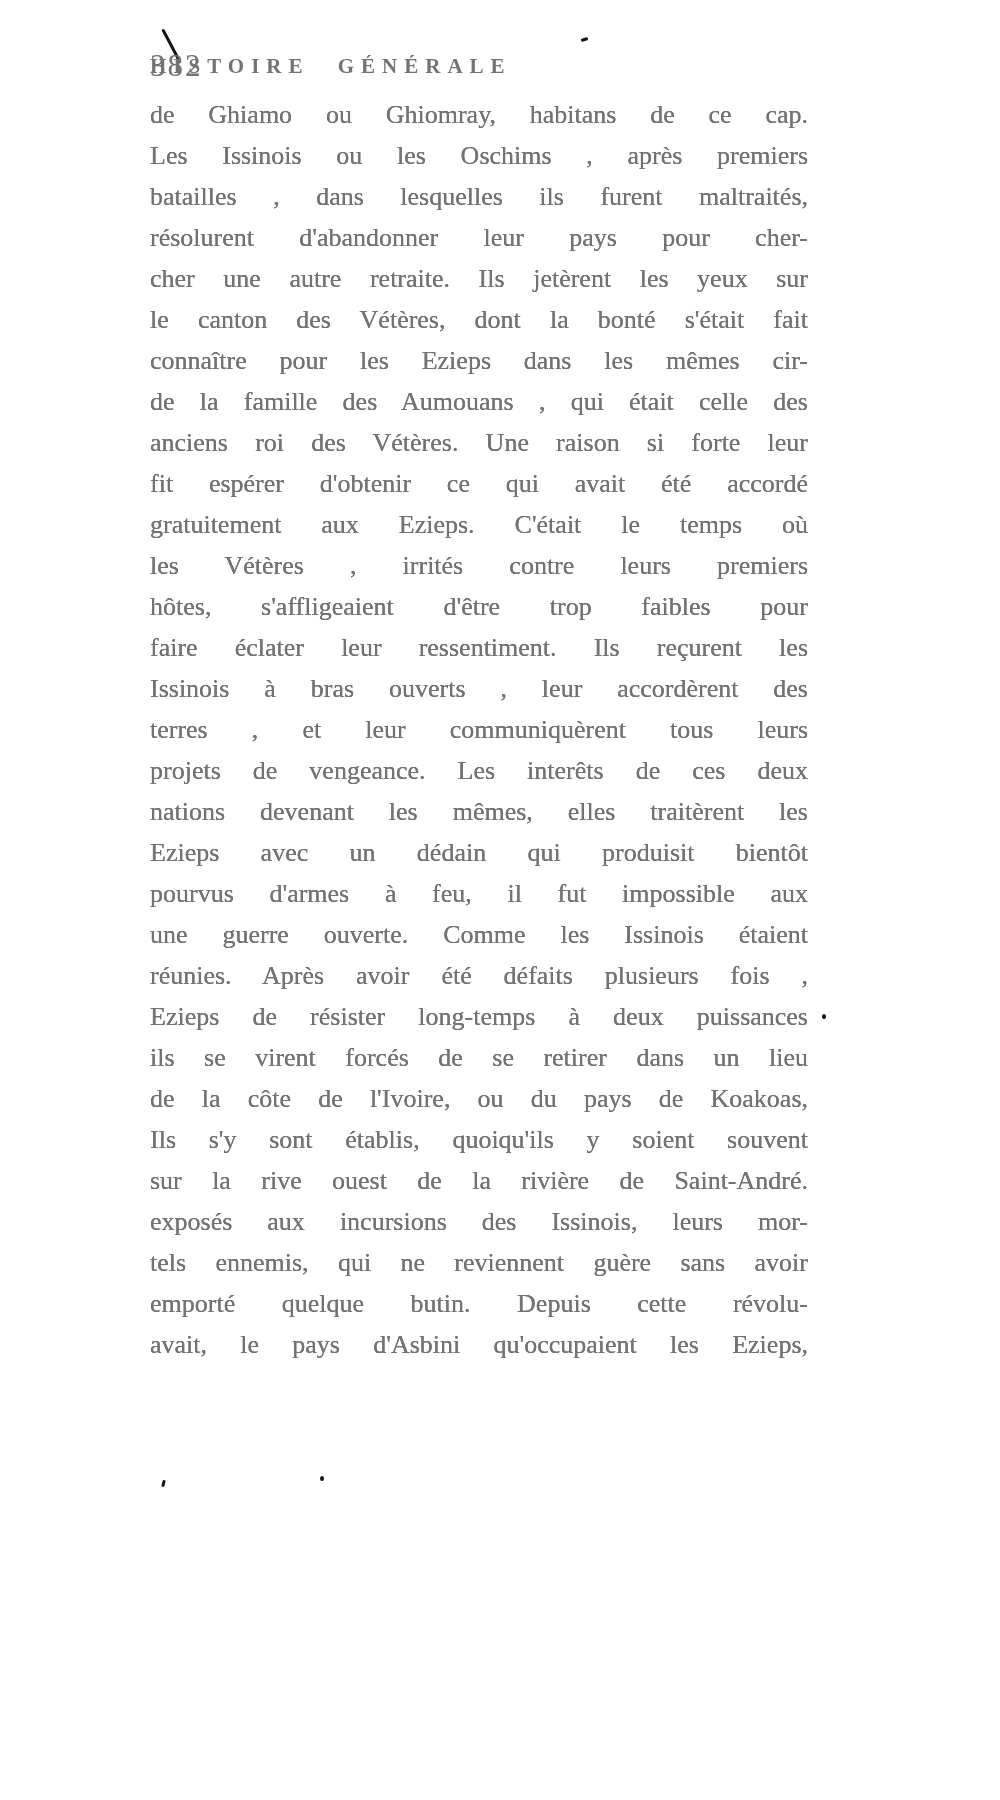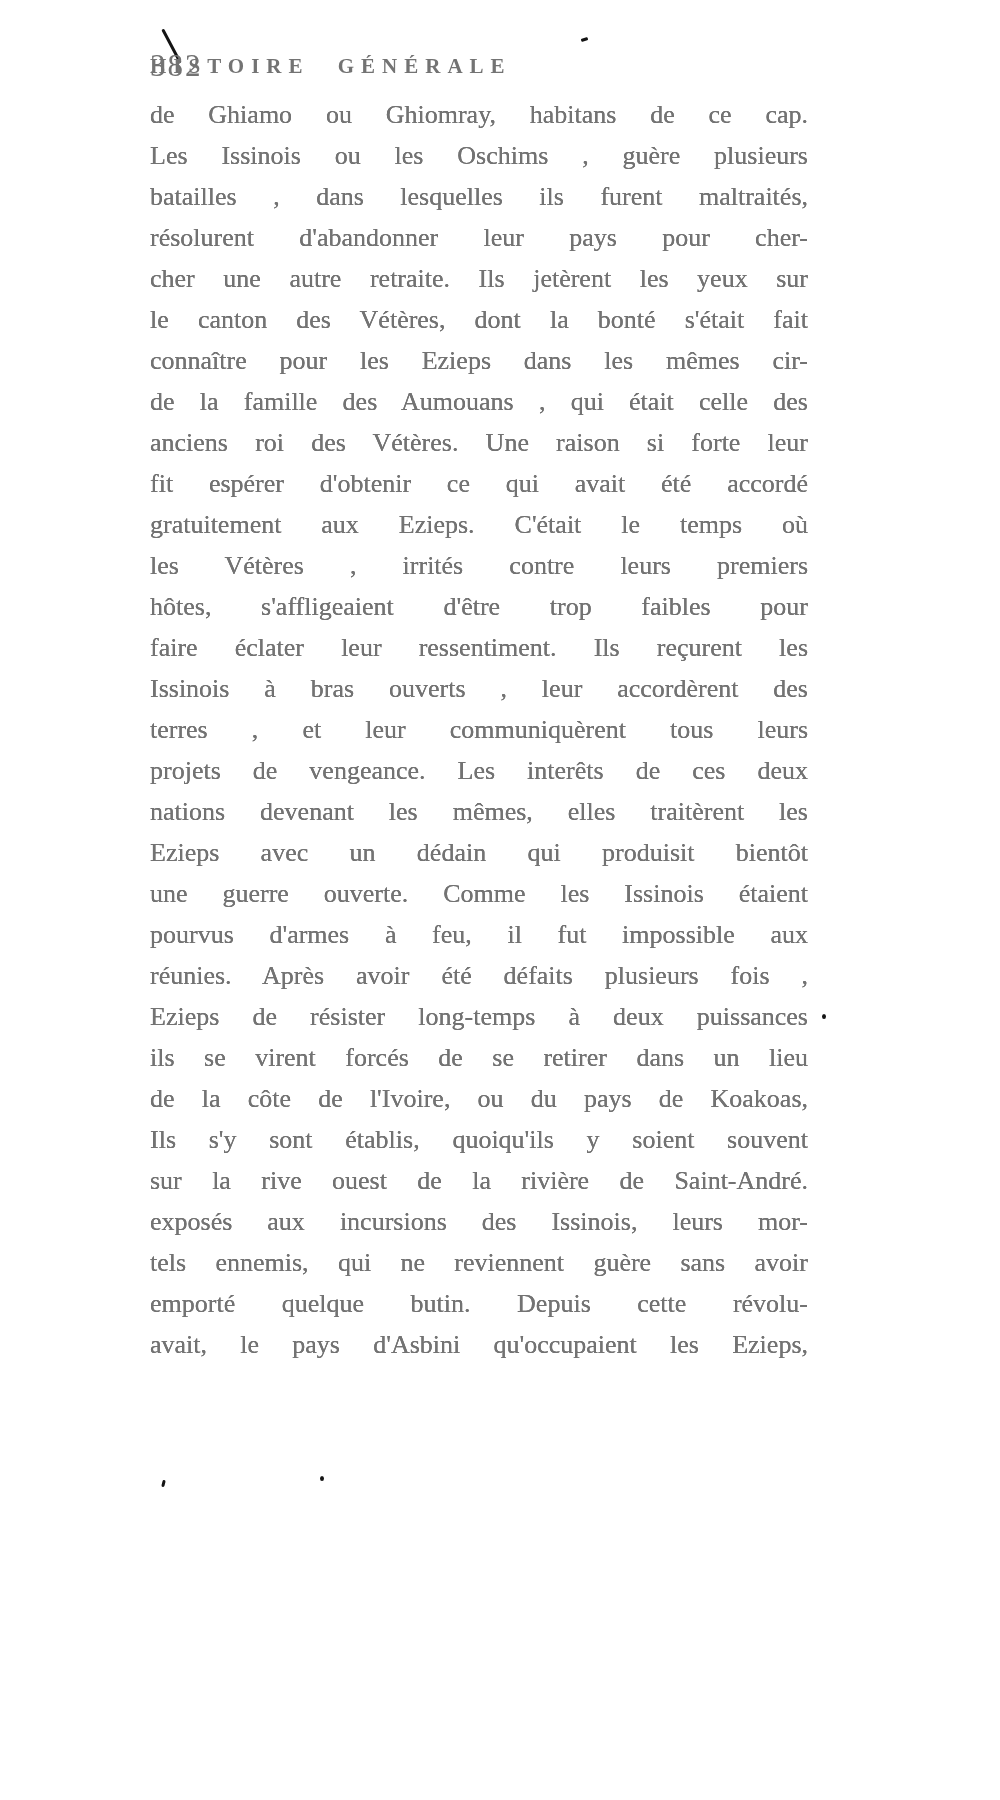--- a/index.html
+++ b/index.html
@@ -83,40 +83,40 @@
   <div class="artifact slash"></div>
   <div class="artifact tick"></div>
 
   <header class="header">
     <span class="pagenum">382</span>
     <span class="title">HISTOIRE GÉNÉRALE</span>
   </header>
 
   <main class="body">
       <div class="text-line">de Ghiamo ou Ghiomray, habitans de ce cap.</div>
-      <div class="text-line">Les Issinois ou les Oschims , guère plusieurs</div>
+      <div class="text-line">Les Issinois ou les Oschims , après premiers</div>
       <div class="text-line">batailles , dans lesquelles ils furent maltraités,</div>
       <div class="text-line">résolurent d'abandonner leur pays pour cher-</div>
       <div class="text-line">cher une autre retraite. Ils jetèrent les yeux sur</div>
       <div class="text-line">le canton des Vétères, dont la bonté s'était fait</div>
       <div class="text-line">connaître pour les Ezieps dans les mêmes cir-</div>
       <div class="text-line">de la famille des Aumouans , qui était celle des</div>
       <div class="text-line">anciens roi des Vétères. Une raison si forte leur</div>
       <div class="text-line">fit espérer d'obtenir ce qui avait été accordé</div>
       <div class="text-line">gratuitement aux Ezieps. C'était le temps où</div>
       <div class="text-line">les Vétères , irrités contre leurs premiers</div>
       <div class="text-line">hôtes, s'affligeaient d'être trop faibles pour</div>
       <div class="text-line">faire éclater leur ressentiment. Ils reçurent les</div>
       <div class="text-line">Issinois à bras ouverts , leur accordèrent des</div>
       <div class="text-line">terres , et leur communiquèrent tous leurs</div>
       <div class="text-line">projets de vengeance. Les interêts de ces deux</div>
       <div class="text-line">nations devenant les mêmes, elles traitèrent les</div>
       <div class="text-line">Ezieps avec un dédain qui produisit bientôt</div>
+      <div class="text-line">pourvus d'armes à feu, il fut impossible aux</div>
       <div class="text-line">une guerre ouverte. Comme les Issinois étaient</div>
-      <div class="text-line">pourvus d'armes à feu, il fut impossible aux</div>
       <div class="text-line">réunies. Après avoir été défaits plusieurs fois ,</div>
       <div class="text-line">Ezieps de résister long-temps à deux puissances</div>
       <div class="text-line">ils se virent forcés de se retirer dans un lieu</div>
       <div class="text-line">de la côte de l'Ivoire, ou du pays de Koakoas,</div>
       <div class="text-line">Ils s'y sont établis, quoiqu'ils y soient souvent</div>
       <div class="text-line">sur la rive ouest de la rivière de Saint-André.</div>
       <div class="text-line">exposés aux incursions des Issinois, leurs mor-</div>
       <div class="text-line">tels ennemis, qui ne reviennent guère sans avoir</div>
       <div class="text-line">emporté quelque butin. Depuis cette révolu-</div>
       <div class="text-line">avait, le pays d'Asbini qu'occupaient les Ezieps,</div>

